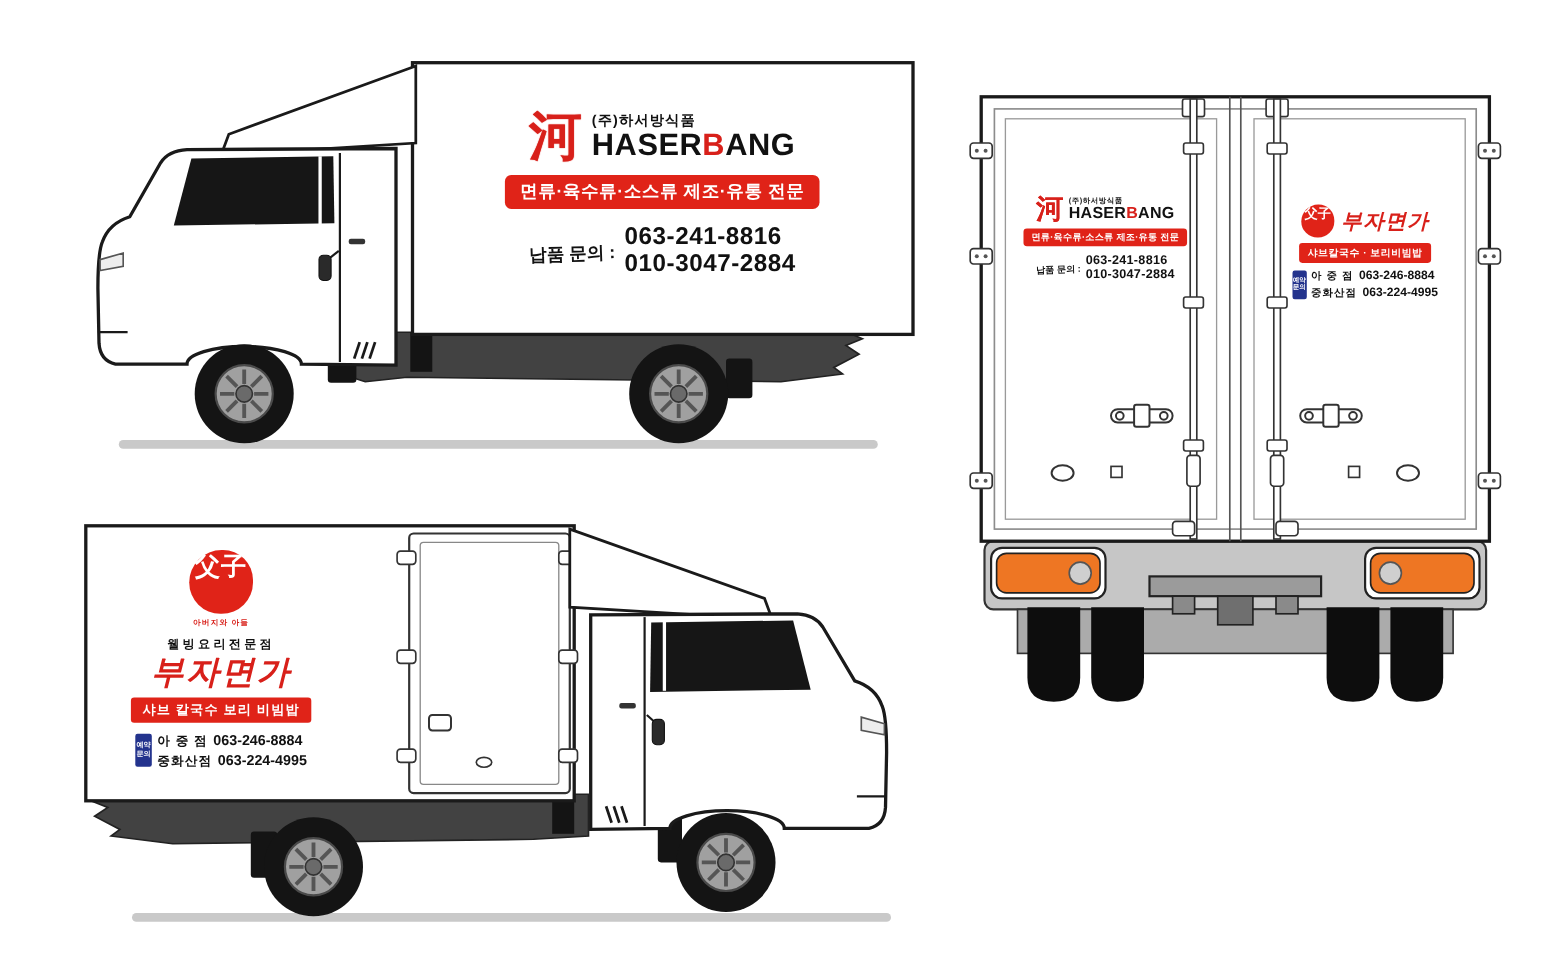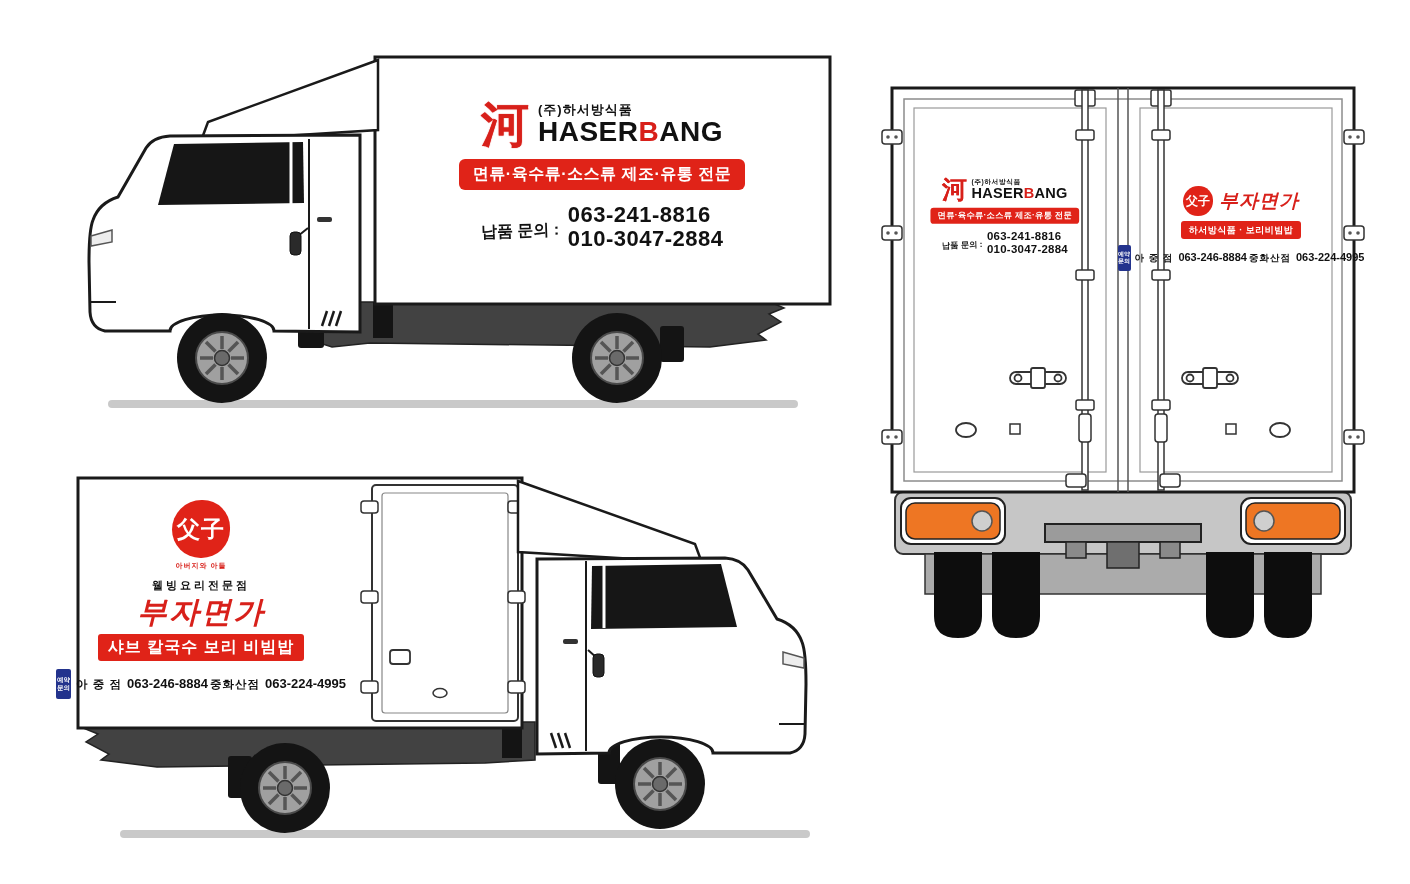--- a/index.html
+++ b/index.html
@@ -23,29 +23,29 @@
   .hb-brand{font-size:28px;font-weight:800;letter-spacing:.5px}
   .hb-accent{color:#d8201a}
   .hb-banner{background:#e02318;color:#fff;font-size:16px;font-weight:bold;padding:5px 14px;border-radius:6px;white-space:nowrap;letter-spacing:.5px}
   .hb-contact{display:flex;align-items:center;gap:9px;margin-top:2px}
   .hb-contact-label{font-size:16px;font-weight:bold;transform:translateY(4px) rotate(-2deg)}
   .hb-phones{display:flex;flex-direction:column;line-height:1.12}
   .hb-phone{font-size:22px;font-weight:800;letter-spacing:.5px}
 
   
   .bj-panel{position:absolute;left:50px;top:40px;width:172px;display:flex;flex-direction:column;align-items:center;gap:3px}
-  .bj-circle{width:58px;height:58px;background:#e02318;border-radius:52% 48% 50% 50%;display:flex;align-items:center;justify-content:center;flex:none}
+  .bj-circle{width:58px;height:58px;background:#e02318;border-radius:52% 48% 50% 50%;display:flex;justify-content:center;flex:none}
   .bj-glyph{color:#fff;font-family:"DejaVu Serif",serif;font-size:23px;font-weight:bold;letter-spacing:1px}
   .bj-caption{font-size:7px;color:#d8201a;font-weight:bold;letter-spacing:1px}
   .bj-tagline{font-size:11px;font-weight:700;letter-spacing:3px;margin-top:4px}
   .bj-brand{font-family:"Liberation Serif",serif;font-style:italic;font-size:30px;font-weight:900;color:#d8201a;letter-spacing:2px;line-height:1.05}
-  .bj-banner{background:#e02318;color:#fff;font-size:16px;font-weight:bold;padding:3px 10px;border-radius:3px;white-space:nowrap;letter-spacing:1px;margin-top:3px}
+  .bj-banner{background:#e02318;color:#fff;font-size:12px;font-weight:bold;padding:3px 10px;border-radius:3px;white-space:nowrap;letter-spacing:1px;margin-top:3px}
   .bj-phones{display:flex;align-items:center;gap:5px;margin-top:5px}
   .bj-badge{background:#23338d;color:#fff;display:flex;flex-direction:column;align-items:center;justify-content:center;font-size:6.5px;font-weight:bold;width:15px;height:30px;line-height:1.2;border-radius:2px;flex:none}
-  .bj-rows{display:flex;flex-direction:row;gap:2px}
+  .bj-rows{display:flex;flex-direction:column;gap:2px}
   .bj-row{display:flex;align-items:baseline;gap:5px;white-space:nowrap}
   .bj-store{font-size:11.5px;font-weight:800;letter-spacing:1px}
   .bj-num{font-size:13px;font-weight:700}
 
   
   .bj-rear-panel{position:absolute;left:293px;top:108px;width:156px;display:flex;flex-direction:column;align-items:center;gap:5px}
   .bj-rear-logo-row{display:flex;align-items:center;gap:6px}
   .bj-circle.small{width:30px;height:30px}
   .bj-circle.small .bj-glyph{font-size:12px;letter-spacing:0}
   .bj-rear-brand{font-family:"Liberation Serif",serif;font-style:italic;font-size:19px;font-weight:900;color:#d8201a;letter-spacing:1px}
@@ -324,21 +324,21 @@
       </div>
     </div>
 
     <div class="bj-rear-panel">
       <div class="bj-rear-logo-row">
         <div class="bj-circle small">
           <span class="bj-glyph">父子</span>
         </div>
         <span class="bj-rear-brand">부자면가</span>
       </div>
-      <div class="bj-banner rear">하서방식품 · 보리비빔밥</div>
+      <div class="bj-banner rear">샤브칼국수 · 보리비빔밥</div>
       <div class="bj-phones rear">
         <div class="bj-badge">
           <span>예약</span>
           <span>문의</span>
         </div>
         <div class="bj-rows">
           <div class="bj-row">
             <span class="bj-store">아 중 점</span>
             <span class="bj-num">063-246-8884</span>
           </div>

